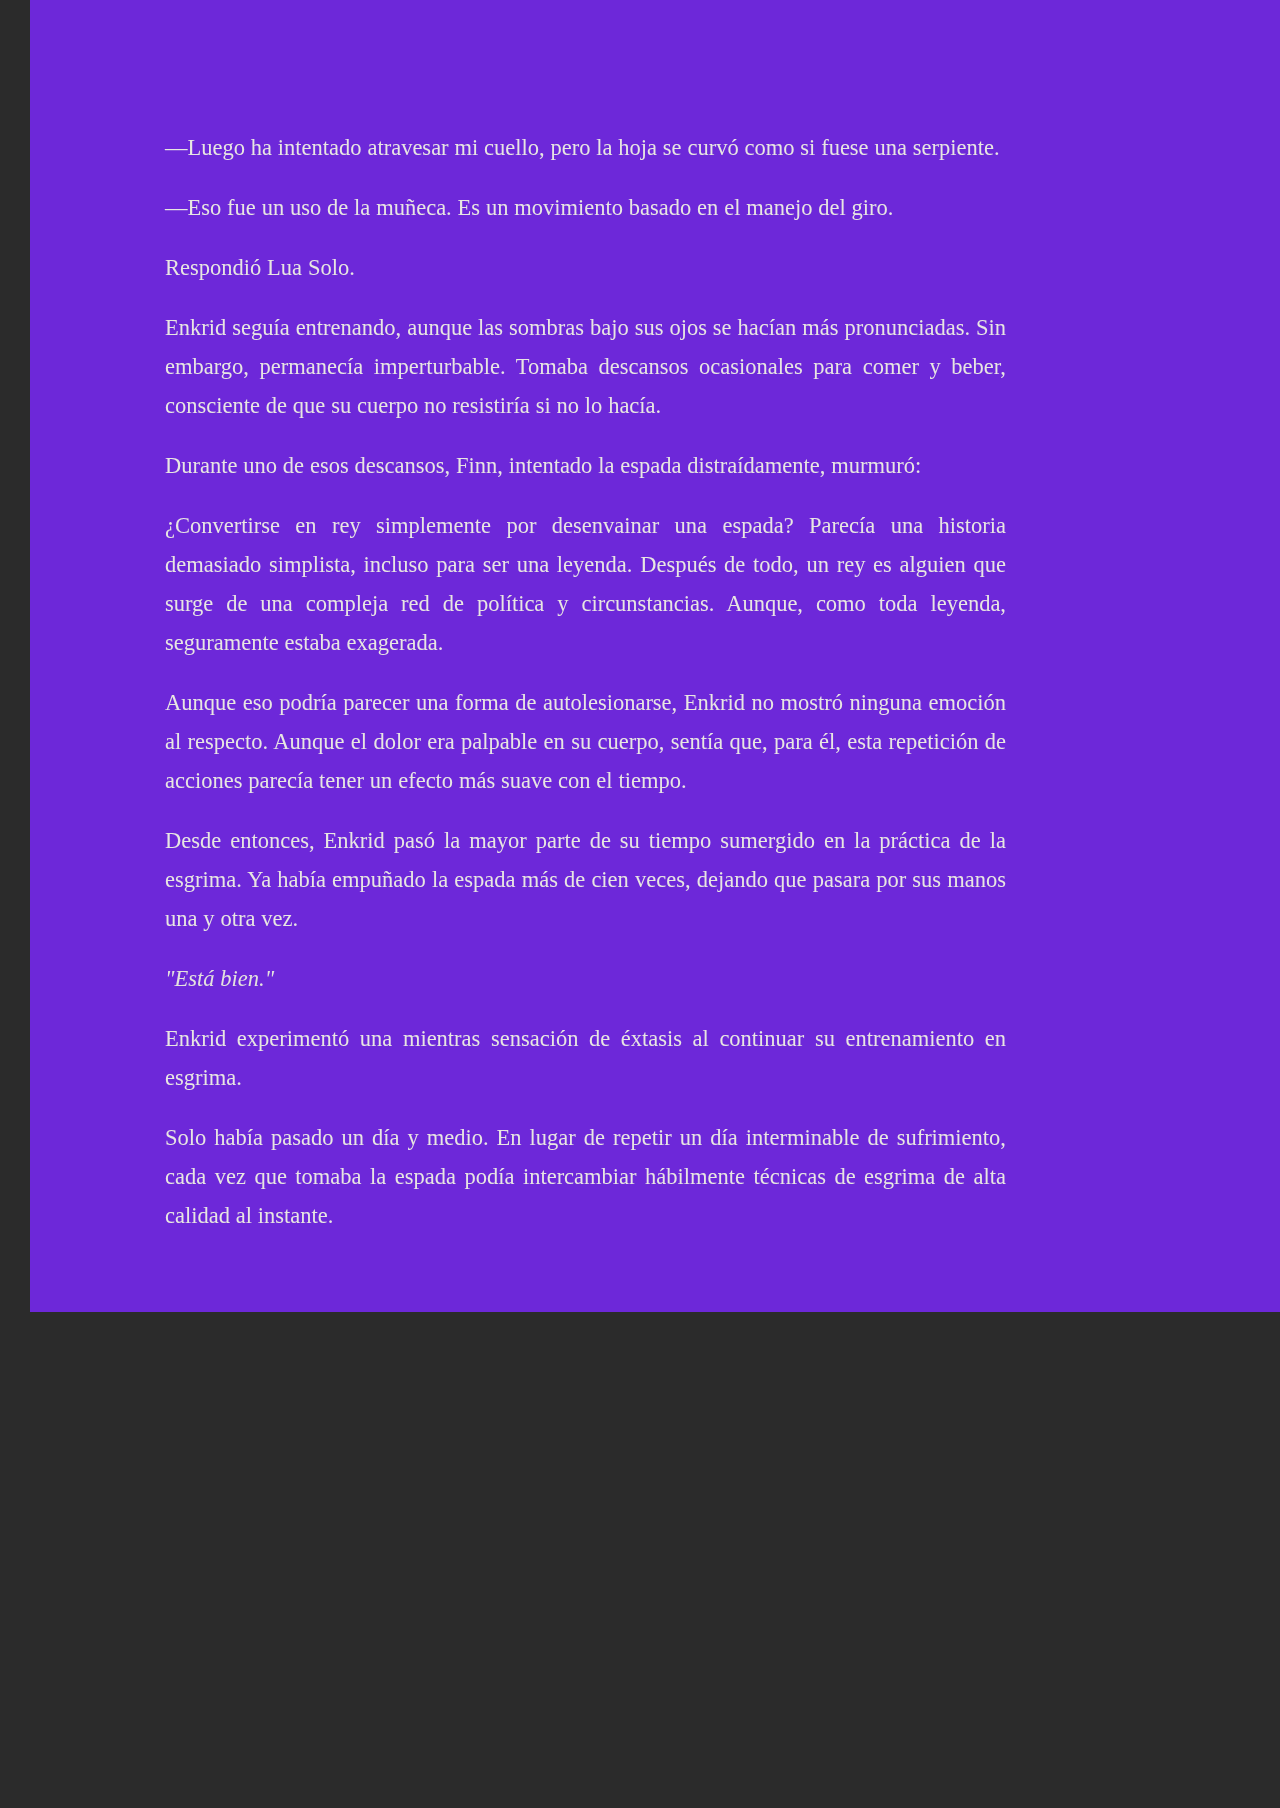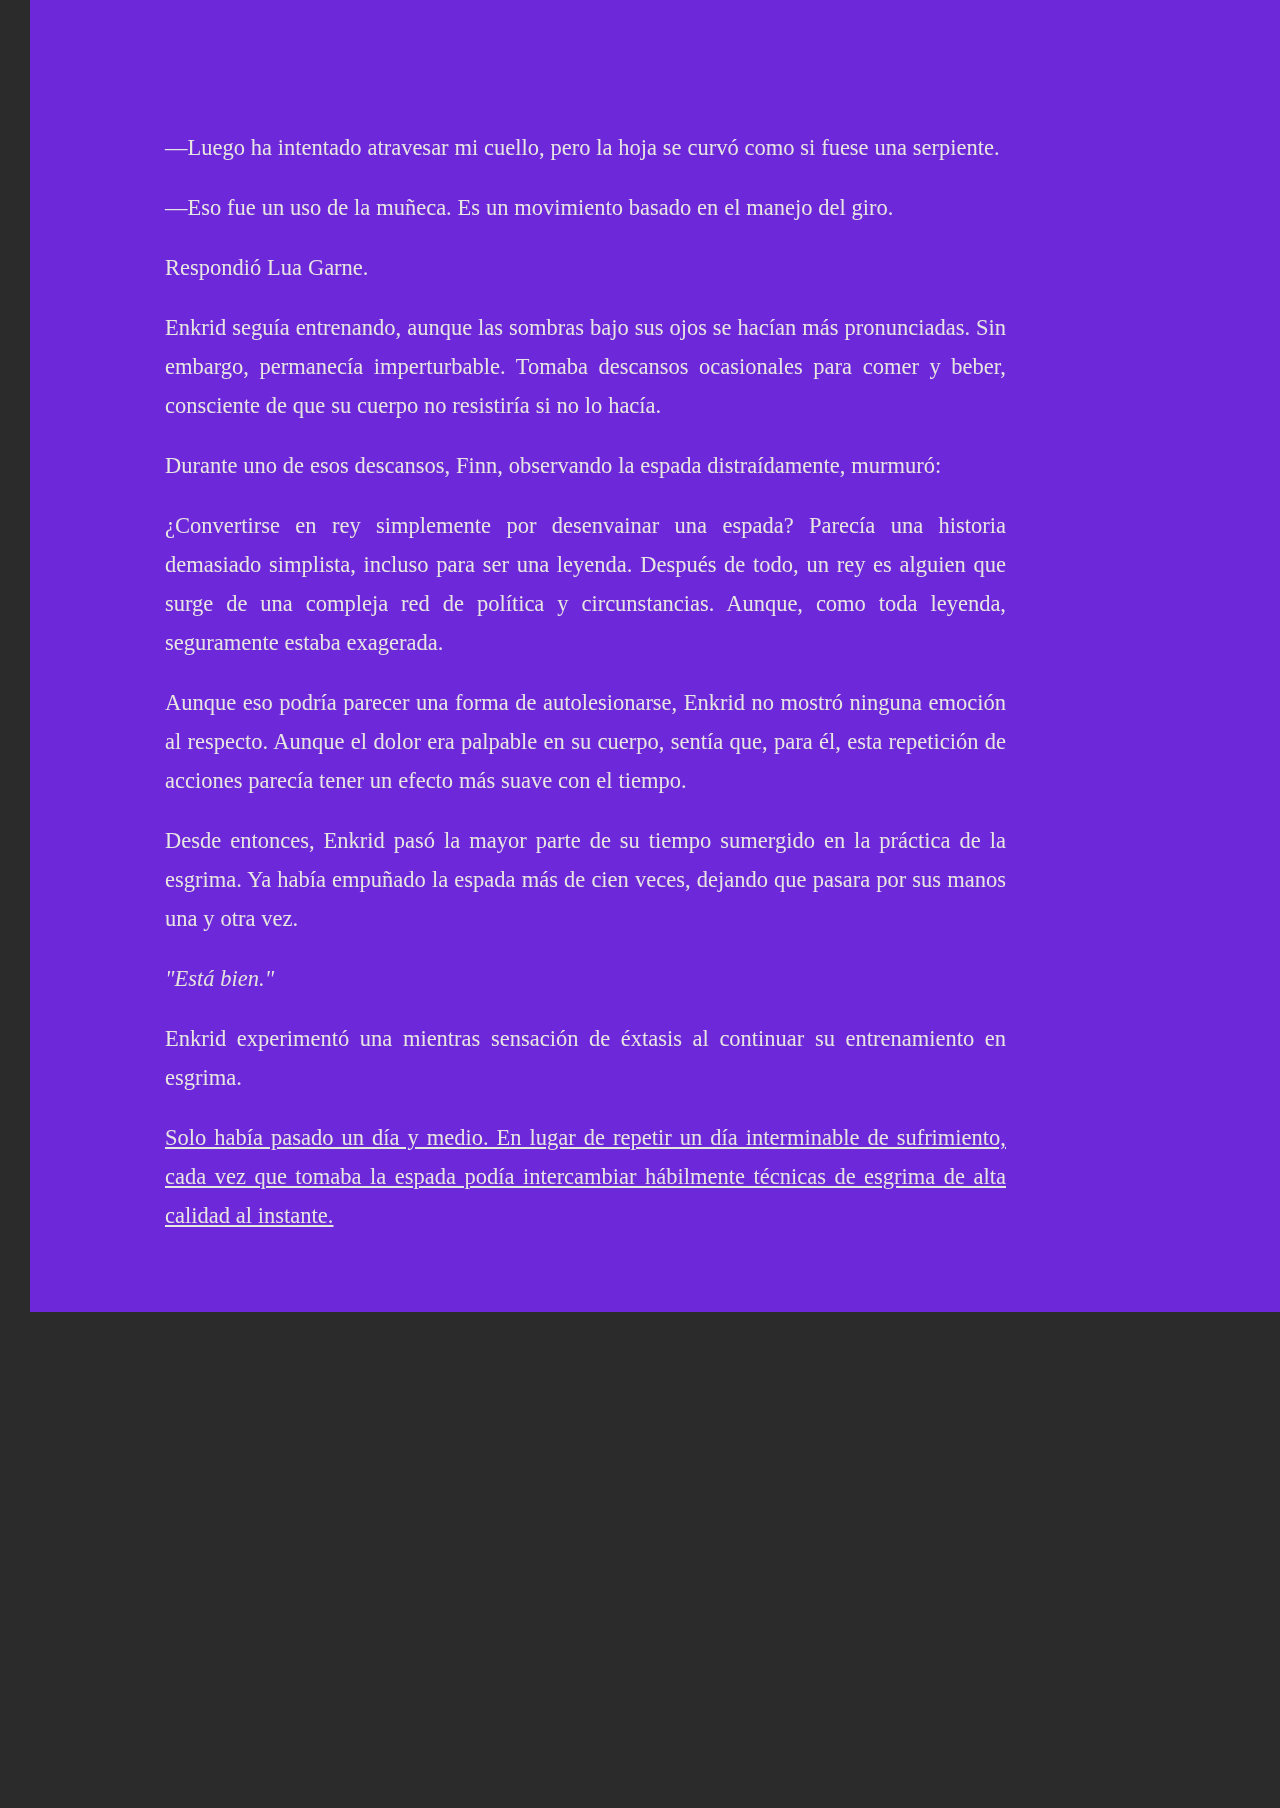--- a/index.html
+++ b/index.html
@@ -38,21 +38,20 @@
     line-height: 39px;
     text-align: justify;
     text-justify: inter-word;
     margin: 0 0 21px 0;
     hyphens: none;
     word-spacing: 0.2px;
   }
 
   .para:last-child {
     margin-bottom: 0;
-    text-decoration: underline;
   }
 
   .para.quote {
     font-style: italic;
     color: #e4e2de;
   }
 
   .para.dialogue {
     
   }
@@ -60,25 +59,25 @@
 </head>
 <body>
 
 <div class="page">
   <article class="content">
 
     <p class="para dialogue">—Luego ha intentado atravesar mi cuello, pero la hoja se curvó como si fuese una serpiente.</p>
 
     <p class="para dialogue">—Eso fue un uso de la muñeca. Es un movimiento basado en el manejo del giro.</p>
 
-    <p class="para">Respondió Lua Garne.</p>
+    <p class="para">Respondió Lua Solo.</p>
 
     <p class="para">Enkrid seguía entrenando, aunque las sombras bajo sus ojos se hacían más pronunciadas. Sin embargo, permanecía imperturbable. Tomaba descansos ocasionales para comer y beber, consciente de que su cuerpo no resistiría si no lo hacía.</p>
 
-    <p class="para">Durante uno de esos descansos, Finn, observando la espada distraídamente, murmuró:</p>
+    <p class="para">Durante uno de esos descansos, Finn, intentado la espada distraídamente, murmuró:</p>
 
 
 
     <p class="para">¿Convertirse en rey simplemente por desenvainar una espada? Parecía una historia demasiado simplista, incluso para ser una leyenda. Después de todo, un rey es alguien que surge de una compleja red de política y circunstancias. Aunque, como toda leyenda, seguramente estaba exagerada.</p>
 
     <p class="para">Aunque eso podría parecer una forma de autolesionarse, Enkrid no mostró ninguna emoción al respecto. Aunque el dolor era palpable en su cuerpo, sentía que, para él, esta repetición de acciones parecía tener un efecto más suave con el tiempo.</p>
 
     <p class="para">Desde entonces, Enkrid pasó la mayor parte de su tiempo sumergido en la práctica de la esgrima. Ya había empuñado la espada más de cien veces, dejando que pasara por sus manos una y otra vez.</p>
 
     <p class="para quote">"Está bien."</p>

